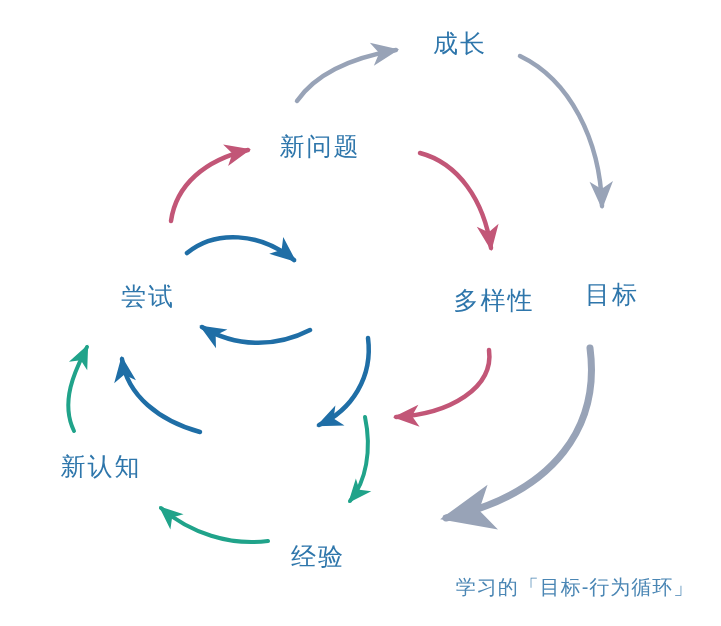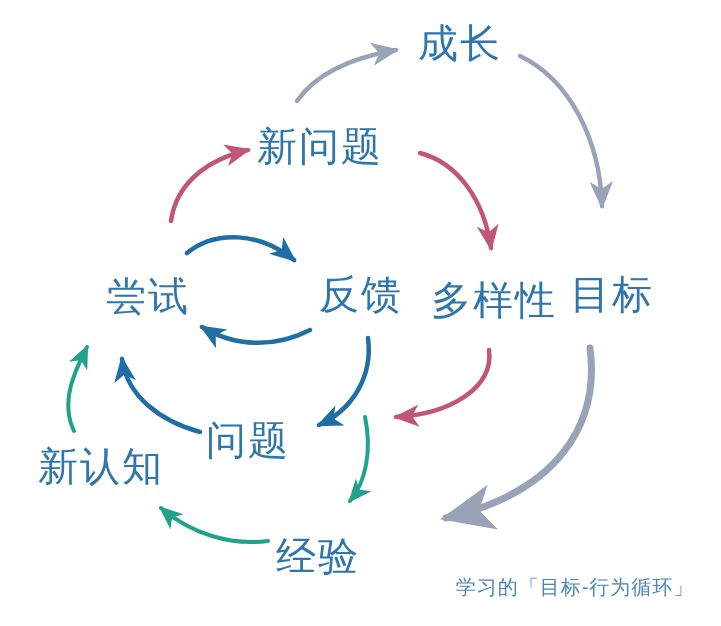--- a/index.html
+++ b/index.html
@@ -8,21 +8,21 @@
     width:721px;height:626px;
     background:var(--background,#ffffff);
     font-family:"Liberation Sans","DejaVu Sans",sans-serif;
     overflow:hidden;
   }
   #arrow-layer{position:absolute;left:0;top:0;width:721px;height:626px;}
   .node{
     position:absolute;
     transform:translate(-50%,-50%);
     color:var(--label,#2e76ab);
-    font-size:40px;
+    font-size:25px;
     font-weight:400;
     white-space:nowrap;
     letter-spacing:2px;
   }
   .caption{
     position:absolute;
     transform:translate(-50%,-50%);
     color:var(--caption,#4a86b4);
     font-size:20px;
     font-weight:400;
@@ -74,21 +74,19 @@
     <path class="edge stroke-blue" d="M200,432 C160,421 127,396 122,359" marker-end="url(#mh-blue)"></path>
 
     <path class="edge stroke-teal" d="M365,417 C372,450 366,482 350,501" marker-end="url(#mh-teal)"></path>
     <path class="edge stroke-teal" d="M268,541 C230,546 190,533 161,508" marker-end="url(#mh-teal)"></path>
     <path class="edge stroke-teal" d="M74,431 C58,398 80,362 87,347" marker-end="url(#mh-teal)"></path>
   </svg>
 
   <div class="node" style="left:460px;top:43px">成长</div>
   <div class="node" style="left:320px;top:146px">新问题</div>
   <div class="node" style="left:148px;top:296px">尝试</div>
-  <div class="node" style="left:361px;top:294px">反馈</div>
   <div class="node" style="left:494px;top:300px">多样性</div>
   <div class="node" style="left:612px;top:294px">目标</div>
-  <div class="node" style="left:248px;top:440px">问题</div>
   <div class="node" style="left:101px;top:466px">新认知</div>
   <div class="node" style="left:318px;top:556px">经验</div>
 
   <div class="caption" style="left:575px;top:587px">学习的「目标-行为循环」</div>
 </div>
 
 </body></html>

